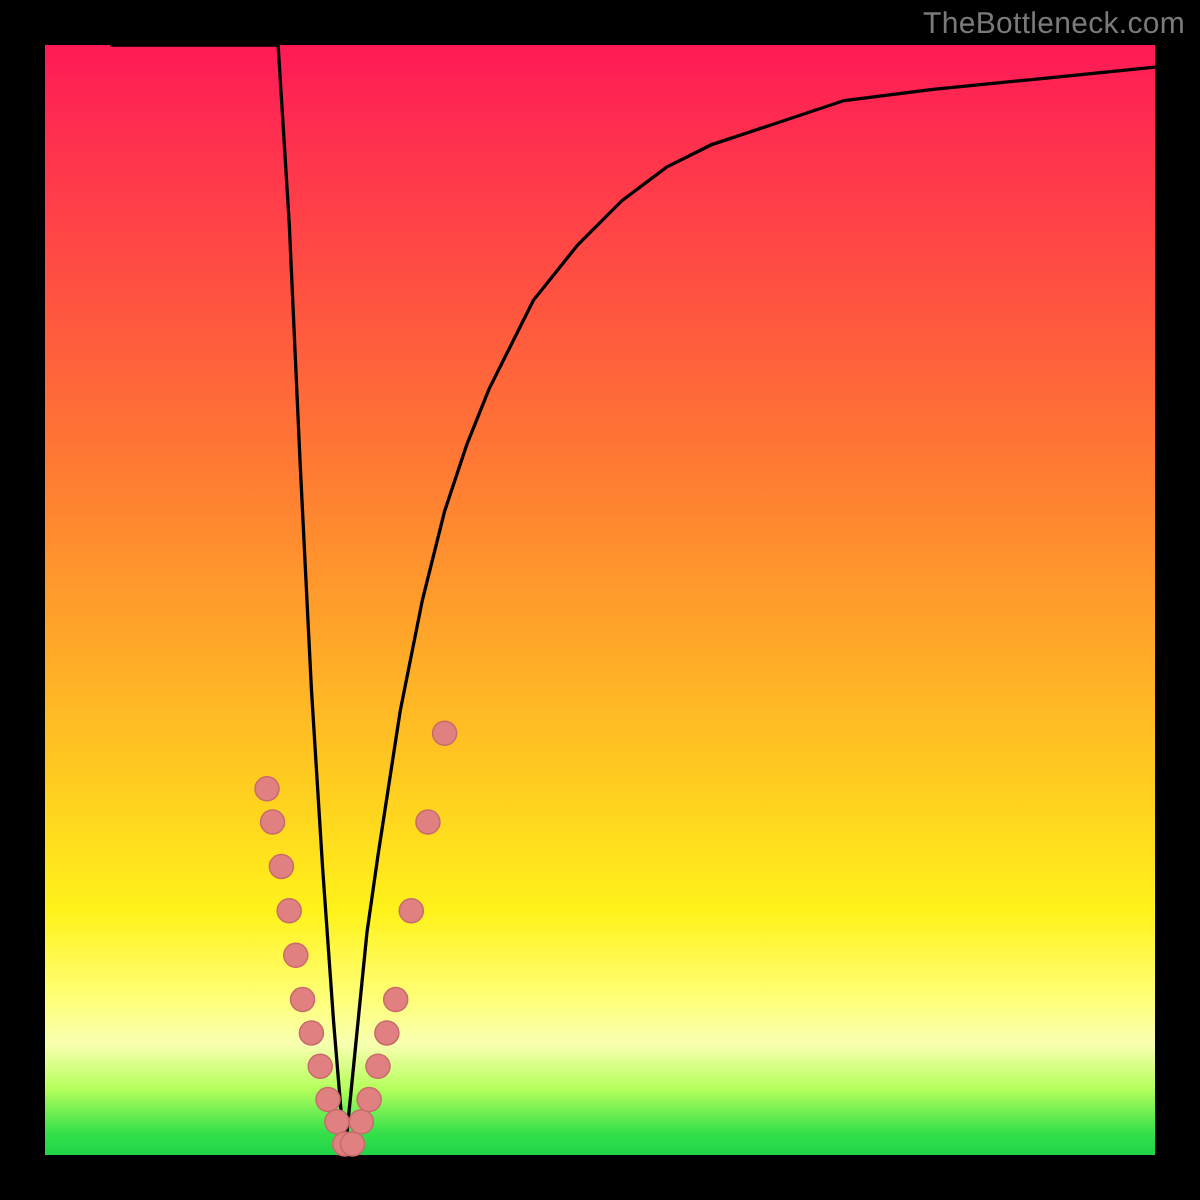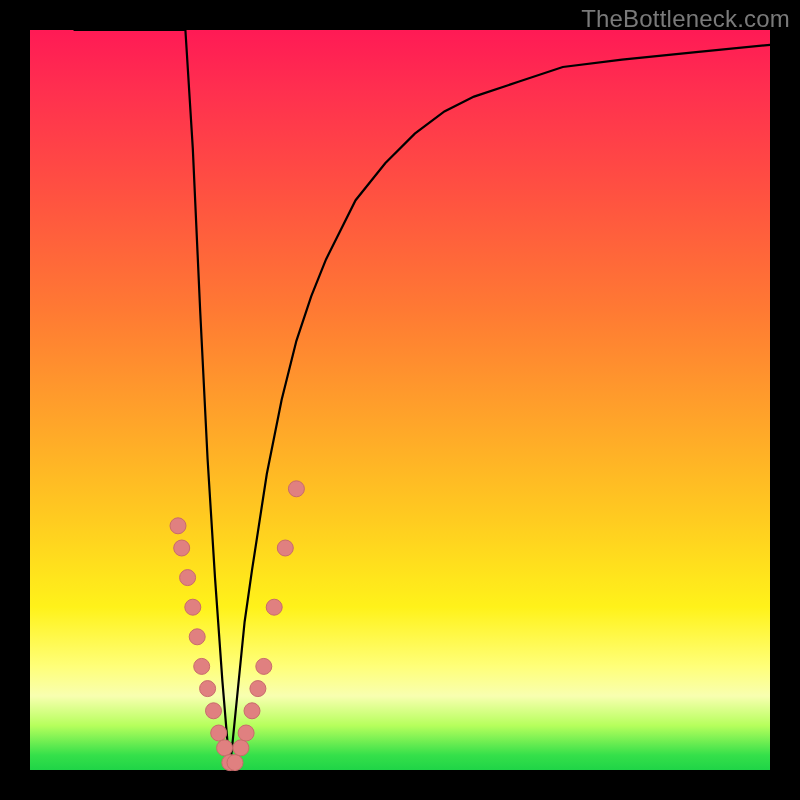--- a/index.html
+++ b/index.html
@@ -38,21 +38,21 @@
       #b6ff5c 94%,
       #35e04a 98%,
       #1fd447 100%
     );
   }
   .watermark {
     position: absolute;
     top: 5px;
     right: 10px;
     color: #7a7a7a;
-    font-size: 24px;
+    font-size: 20px;
     font-weight: 500;
     letter-spacing: 0.2px;
     user-select: none;
   }
   svg.curve {
     position: absolute;
     left: 0;
     top: 0;
     width: 740px;
     height: 740px;

